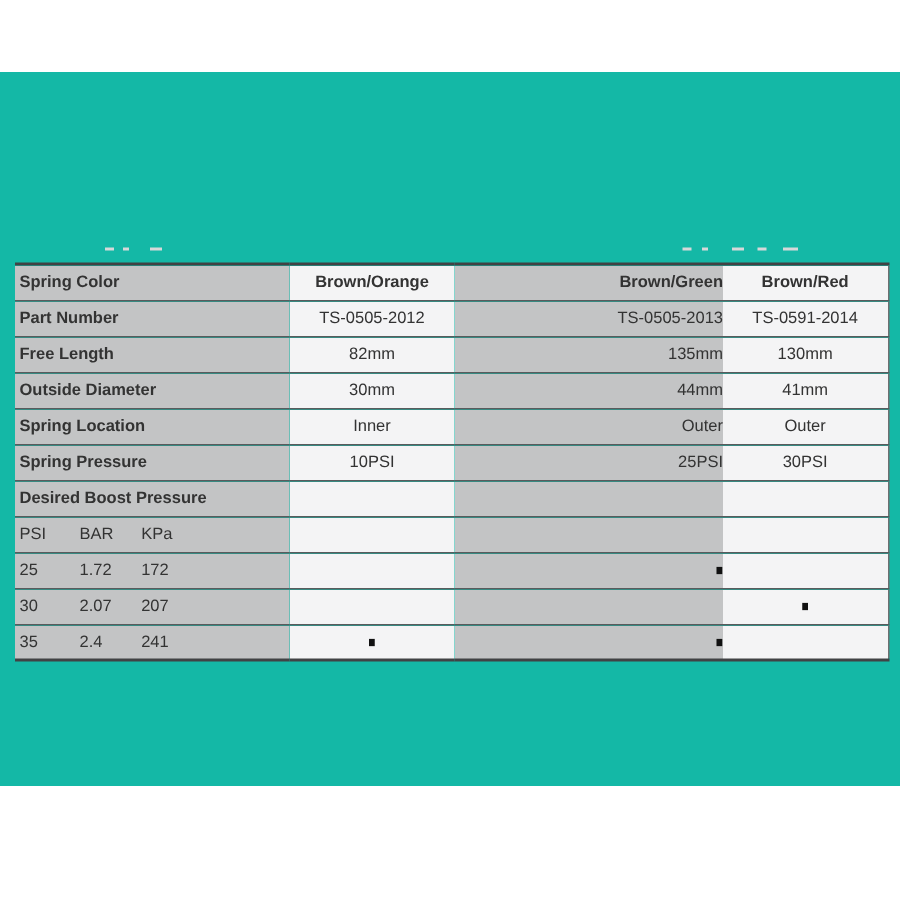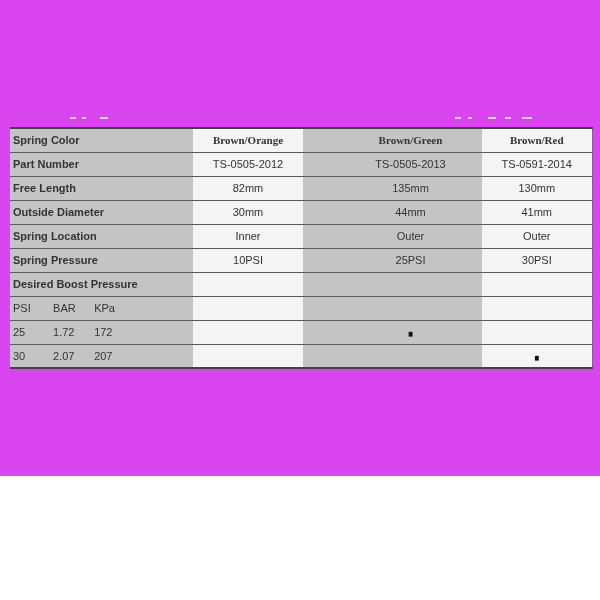--- a/index.html
+++ b/index.html
@@ -6,21 +6,21 @@
     --col-gray:#c3c4c5;
     --col-light:#f4f4f5;
     --row-line:#5a5b5d;
     --border-dark:#414244;
     --border-mid:#6e6f71;
     --text:#333333;
     --marker:#111111;
   }
   *{margin:0;padding:0;box-sizing:border-box;}
   html,body{width:600px;height:600px;background:#ffffff;font-family:"Liberation Sans",sans-serif;}
-  .page{position:relative;width:600px;height:476px;background:#d946ef;overflow:hidden;}
+  .page{position:relative;width:600px;height:476px;background:#14b8a6;overflow:hidden;margin-top:48px;}
 
   
   .ghosts{position:absolute;top:117px;left:0;width:600px;height:4px;}
   .ghosts .g{position:absolute;top:0;height:2px;background:#d7d8d9;}
 
   table.spec{
     position:absolute;left:10px;top:127px;width:582px;
     border-collapse:collapse;table-layout:fixed;
     border-top:2px solid var(--border-dark);
     border-bottom:2px solid var(--border-dark);
@@ -29,22 +29,22 @@
   table.spec td{
     height:24px;
     border-bottom:1px solid var(--row-line);
     font-size:11px;color:var(--text);
     vertical-align:middle;
     overflow:hidden;white-space:nowrap;
   }
   table.spec tr:last-child td{border-bottom:none;}
   td.label{background:var(--col-gray);text-align:left;padding-left:3px;font-weight:bold;}
   td.d1,td.d3{background:var(--col-light);text-align:center;}
-  td.d2{background:var(--col-gray);text-align:center;padding-left:36px;}
-  td.bold{font-weight:bold;font-family:Liberation Serif, serif;}
+  td.d2{background:var(--col-gray);text-align:right;padding-left:36px;}
+  td.bold{font-weight:bold;}
   td.nums{font-weight:normal;}
   .sub{display:inline-block;}
   .sub-psi{width:37px;}
   .sub-bar{width:38px;}
   .marker{font-size:8px;line-height:1;color:var(--marker);display:inline-block;transform:scaleY(1.25);}
 </style>
 </head>
 <body>
 
 <div class="page">
@@ -136,15 +136,25 @@
       <tr>
         <td class="label nums">
           <span class="sub sub-psi">30</span>
           <span class="sub sub-bar">2.07</span>
           <span class="sub">207</span>
         </td>
         <td class="d1"><span class="marker"></span></td>
         <td class="d2"><span class="marker"></span></td>
         <td class="d3"><span class="marker">■</span></td>
       </tr>
+      <tr>
+        <td class="label nums">
+          <span class="sub sub-psi">35</span>
+          <span class="sub sub-bar">2.4</span>
+          <span class="sub">241</span>
+        </td>
+        <td class="d1"><span class="marker">■</span></td>
+        <td class="d2"><span class="marker">■</span></td>
+        <td class="d3"><span class="marker"></span></td>
+      </tr>
     </tbody>
   </table>
 </div>
 
 </body></html>

